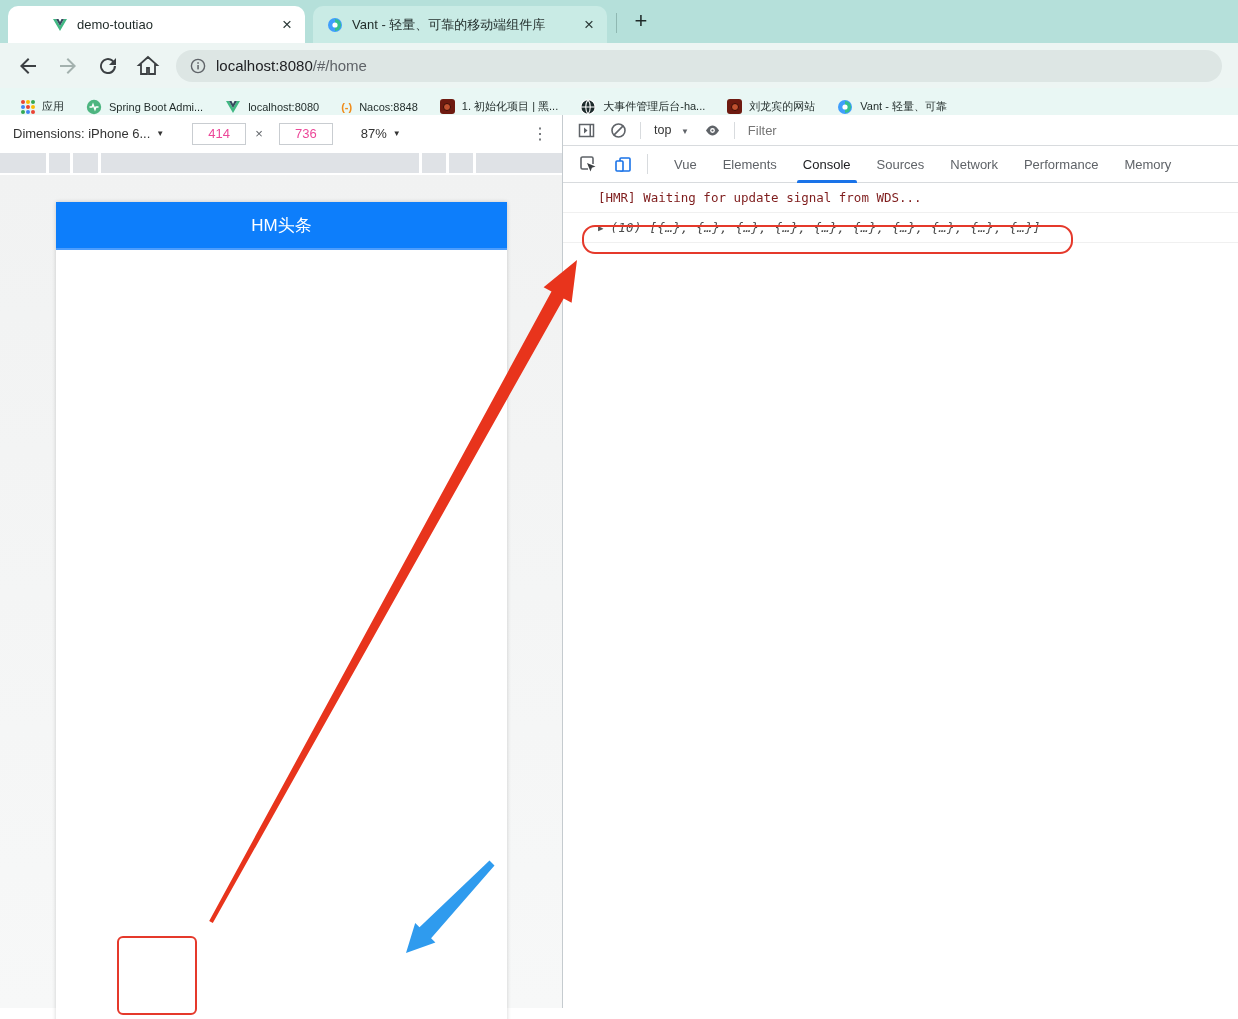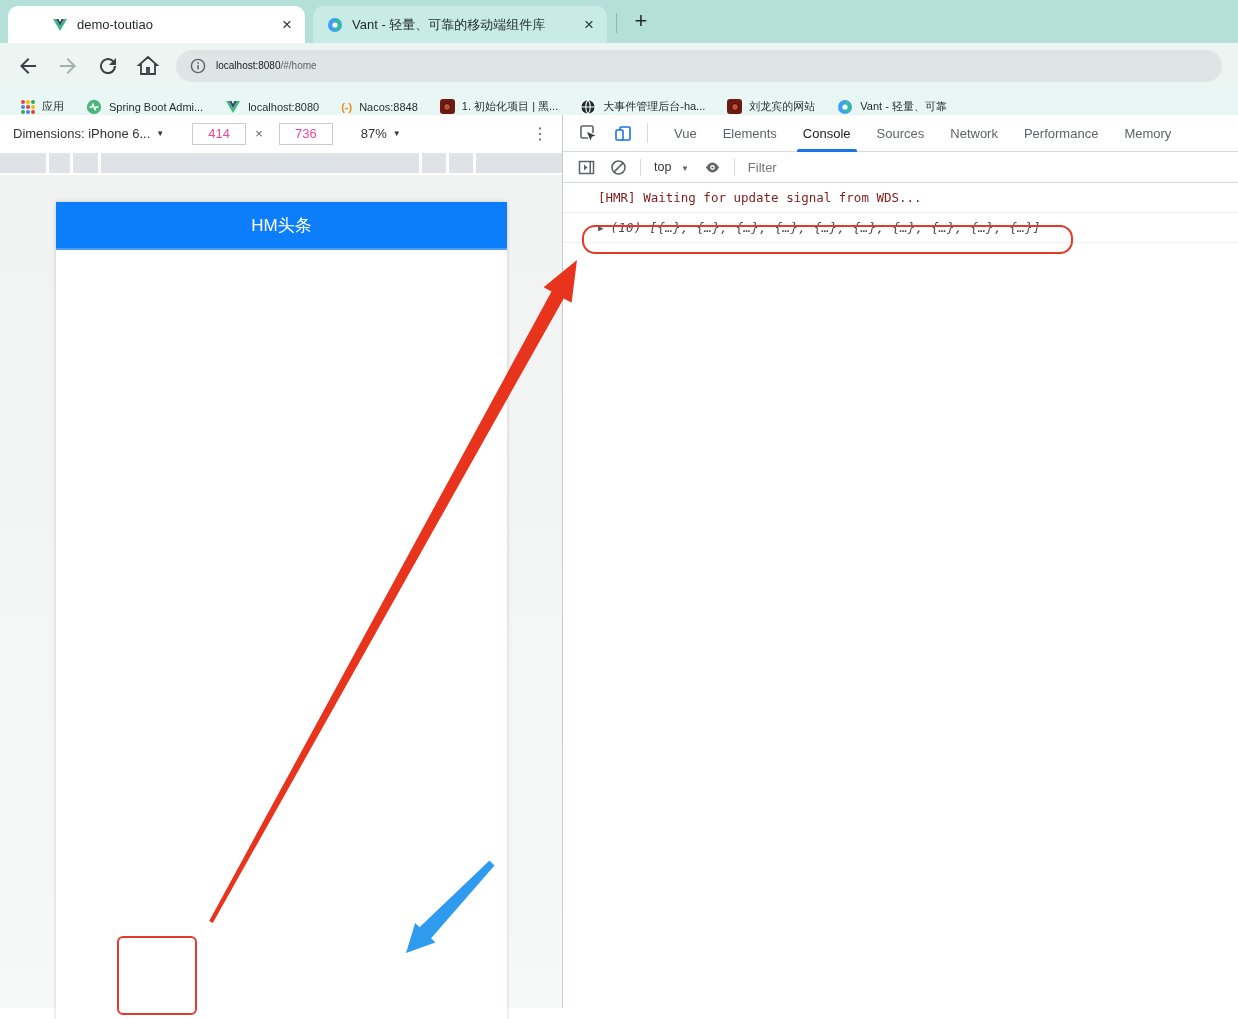--- a/index.html
+++ b/index.html
@@ -19,21 +19,21 @@
                padding:0 3px; flex:0 0 auto; }
   .tab-sep { position:absolute; left:616px; top:13px; width:1px; height:20px; background:#8fb8b2; }
   #new-tab { position:absolute; left:627px; top:8px; width:28px; height:28px;
              font-size:22px; color:#1f2a28; text-align:center; line-height:26px; }
 
   #toolbar { left:0; top:43px; width:1238px; height:45px; background:#edf5f3;
              display:flex; align-items:center; }
   .nav-ic { width:24px; height:24px; margin-left:16px; flex:0 0 auto; }
   #omnibox { margin-left:16px; width:1046px; height:32px; background:#dde6e4;
              border-radius:16px; display:flex; align-items:center; padding:0 14px; }
-  #url { font-size:10px; color:#202124; margin-left:10px; white-space:nowrap; }
+  #url { font-size:15px; color:#202124; margin-left:10px; white-space:nowrap; }
   #url .path { color:#5f6368; }
 
   #bookmarks { left:0; top:88px; width:1238px; height:38px; background:#e9f7f4;
                display:flex; align-items:center; padding-left:10px; overflow:hidden;
                border-bottom:1px solid #ccd6d3; }
   .bm { display:flex; align-items:center; margin:0 11px; flex:0 0 auto; }
   .bm-label { font-size:11px; color:#1f2a28; margin-left:7px; white-space:nowrap; }
   .bm-ic { width:16px; height:16px; flex:0 0 auto; display:flex; align-items:center; justify-content:center; }
   .grid9 { width:14px; height:14px; display:grid; grid-template-columns:repeat(3,1fr); gap:1px; }
   .grid9 i { border-radius:50%; }
@@ -250,58 +250,58 @@
               <path d="M5.5 20.5 v-3 a4 4 0 0 1 4-4 h5 a4 4 0 0 1 4 4 v3 z" fill="none" stroke="#646566" stroke-width="1.6" stroke-linejoin="round"></path>
             </svg>
             <span class="tabbar-label">我的</span>
           </div>
         </div>
       </div>
     </div>
   </div>
 
   <div id="right-pane" class="abs">
+    <div id="console-bar">
+      <svg class="cb-ic" viewBox="0 0 17 17">
+          <rect x="1.5" y="2.5" width="14" height="12" fill="none" stroke="#5f6368" stroke-width="1.5"></rect>
+          <path d="M6 5.5l3.5 3L6 11.5z" fill="#5f6368"></path>
+          <rect x="11.5" y="2.5" width="1.5" height="12" fill="#5f6368"></rect>
+        </svg>
+      <svg class="cb-ic" viewBox="0 0 17 17">
+          <circle cx="8.5" cy="8.5" r="6.5" fill="none" stroke="#5f6368" stroke-width="1.6"></circle>
+          <line x1="3.9" y1="13.1" x2="13.1" y2="3.9" stroke="#5f6368" stroke-width="1.6"></line>
+        </svg>
+      <div class="cb-div"></div>
+      <span id="ctx"><span>top</span> <span class="caret">▼</span></span>
+      <svg class="cb-ic" viewBox="0 0 17 17">
+          <path d="M8.5 3.5C4.8 3.5 2 8.5 2 8.5s2.8 5 6.5 5 6.5-5 6.5-5-2.8-5-6.5-5z" fill="#5f6368"></path>
+          <circle cx="8.5" cy="8.5" r="2.4" fill="#fff"></circle>
+          <circle cx="8.5" cy="8.5" r="1.1" fill="#5f6368"></circle>
+        </svg>
+      <div class="cb-div"></div>
+      <input id="filter" placeholder="Filter" style="">
+    </div>
     <div id="dt-tabs">
       <svg class="dt-ic" viewBox="0 0 20 20">
           <path d="M15 10V4.5A1.5 1.5 0 0 0 13.5 3h-9A1.5 1.5 0 0 0 3 4.5v9A1.5 1.5 0 0 0 4.5 15H10" fill="none" stroke="#5f6368" stroke-width="1.6"></path>
           <path d="M9 9l8.5 3.4-3.6 1.4-1.4 3.6z" fill="#3c4043"></path>
         </svg>
       <svg class="dt-ic" viewBox="0 0 20 20">
           <rect x="7" y="4" width="10" height="13" rx="1" fill="none" stroke="#1a73e8" stroke-width="1.6"></rect>
           <rect x="3" y="7" width="7" height="10" rx="1" fill="#fff" stroke="#1a73e8" stroke-width="1.6"></rect>
         </svg>
       <div class="vdiv"></div>
       <span class="dt-tab">Vue</span>
       <span class="dt-tab">Elements</span>
       <span class="dt-tab active">Console</span>
       <span class="dt-tab">Sources</span>
       <span class="dt-tab">Network</span>
       <span class="dt-tab">Performance</span>
       <span class="dt-tab">Memory</span>
     </div>
-    <div id="console-bar">
-      <svg class="cb-ic" viewBox="0 0 17 17">
-          <rect x="1.5" y="2.5" width="14" height="12" fill="none" stroke="#5f6368" stroke-width="1.5"></rect>
-          <path d="M6 5.5l3.5 3L6 11.5z" fill="#5f6368"></path>
-          <rect x="11.5" y="2.5" width="1.5" height="12" fill="#5f6368"></rect>
-        </svg>
-      <svg class="cb-ic" viewBox="0 0 17 17">
-          <circle cx="8.5" cy="8.5" r="6.5" fill="none" stroke="#5f6368" stroke-width="1.6"></circle>
-          <line x1="3.9" y1="13.1" x2="13.1" y2="3.9" stroke="#5f6368" stroke-width="1.6"></line>
-        </svg>
-      <div class="cb-div"></div>
-      <span id="ctx"><span>top</span> <span class="caret">▼</span></span>
-      <svg class="cb-ic" viewBox="0 0 17 17">
-          <path d="M8.5 3.5C4.8 3.5 2 8.5 2 8.5s2.8 5 6.5 5 6.5-5 6.5-5-2.8-5-6.5-5z" fill="#5f6368"></path>
-          <circle cx="8.5" cy="8.5" r="2.4" fill="#fff"></circle>
-          <circle cx="8.5" cy="8.5" r="1.1" fill="#5f6368"></circle>
-        </svg>
-      <div class="cb-div"></div>
-      <input id="filter" placeholder="Filter" style="">
-    </div>
     <div class="con-row">
       <span>[HMR] Waiting for update signal from WDS...</span>
     </div>
     <div class="con-row" id="arr-row">
       <span id="arr-expander">▶</span>
       <span id="arr-text">(10) [{…}, {…}, {…}, {…}, {…}, {…}, {…}, {…}, {…}, {…}]</span>
     </div>
   </div>
 </div>
 

